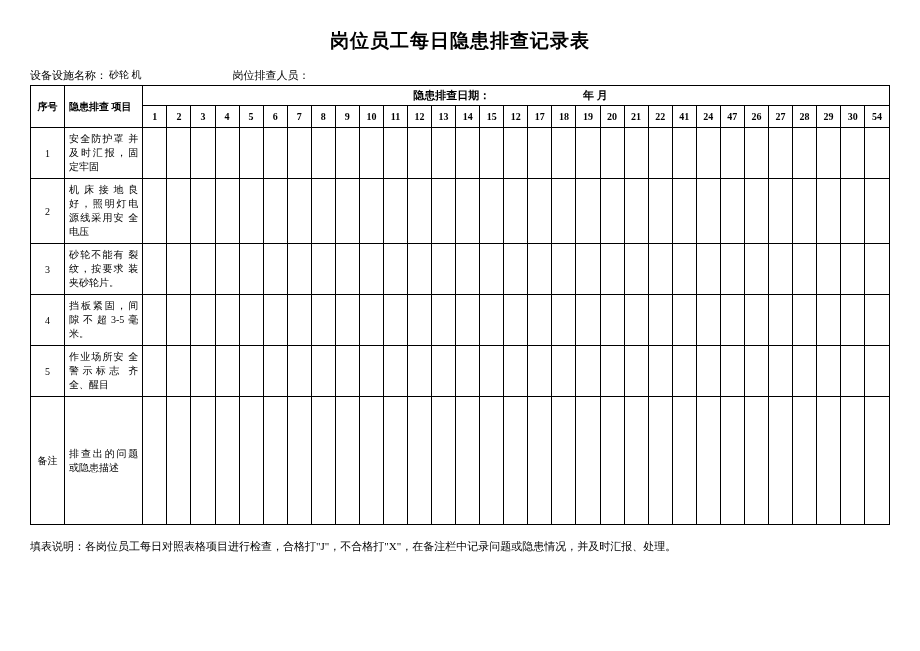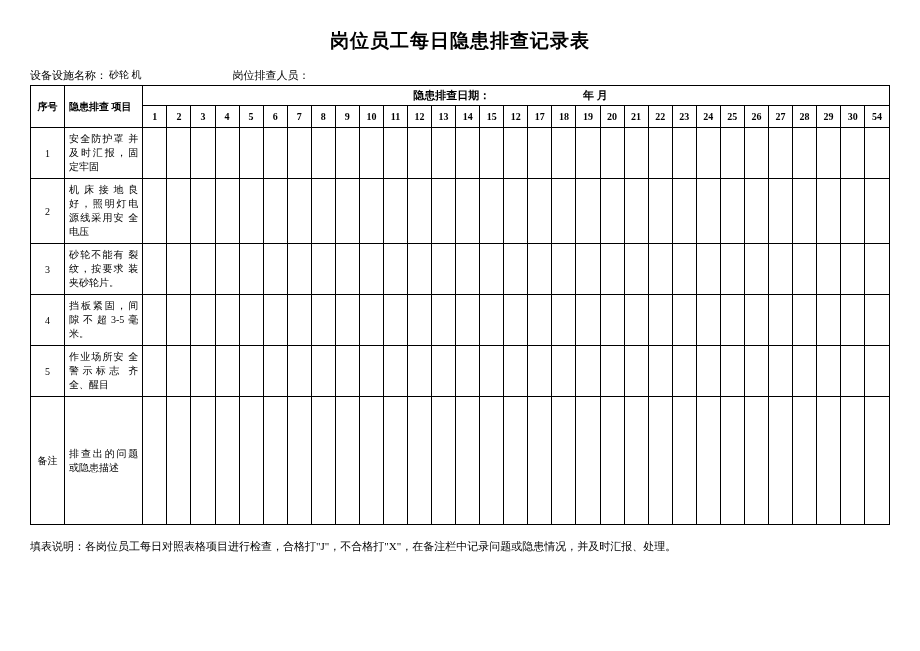--- a/index.html
+++ b/index.html
@@ -138,23 +138,23 @@
         <th>13</th>
         <th>14</th>
         <th>15</th>
         <th>12</th>
         <th>17</th>
         <th>18</th>
         <th>19</th>
         <th>20</th>
         <th>21</th>
         <th>22</th>
-        <th>23</th>
+        <th>41</th>
         <th>24</th>
-        <th>25</th>
+        <th>47</th>
         <th>26</th>
         <th>27</th>
         <th>28</th>
         <th>29</th>
         <th>30</th>
         <th>54</th>
       </tr>
   </thead>
   <tbody id="body-rows">
       <tr class="row-h">

